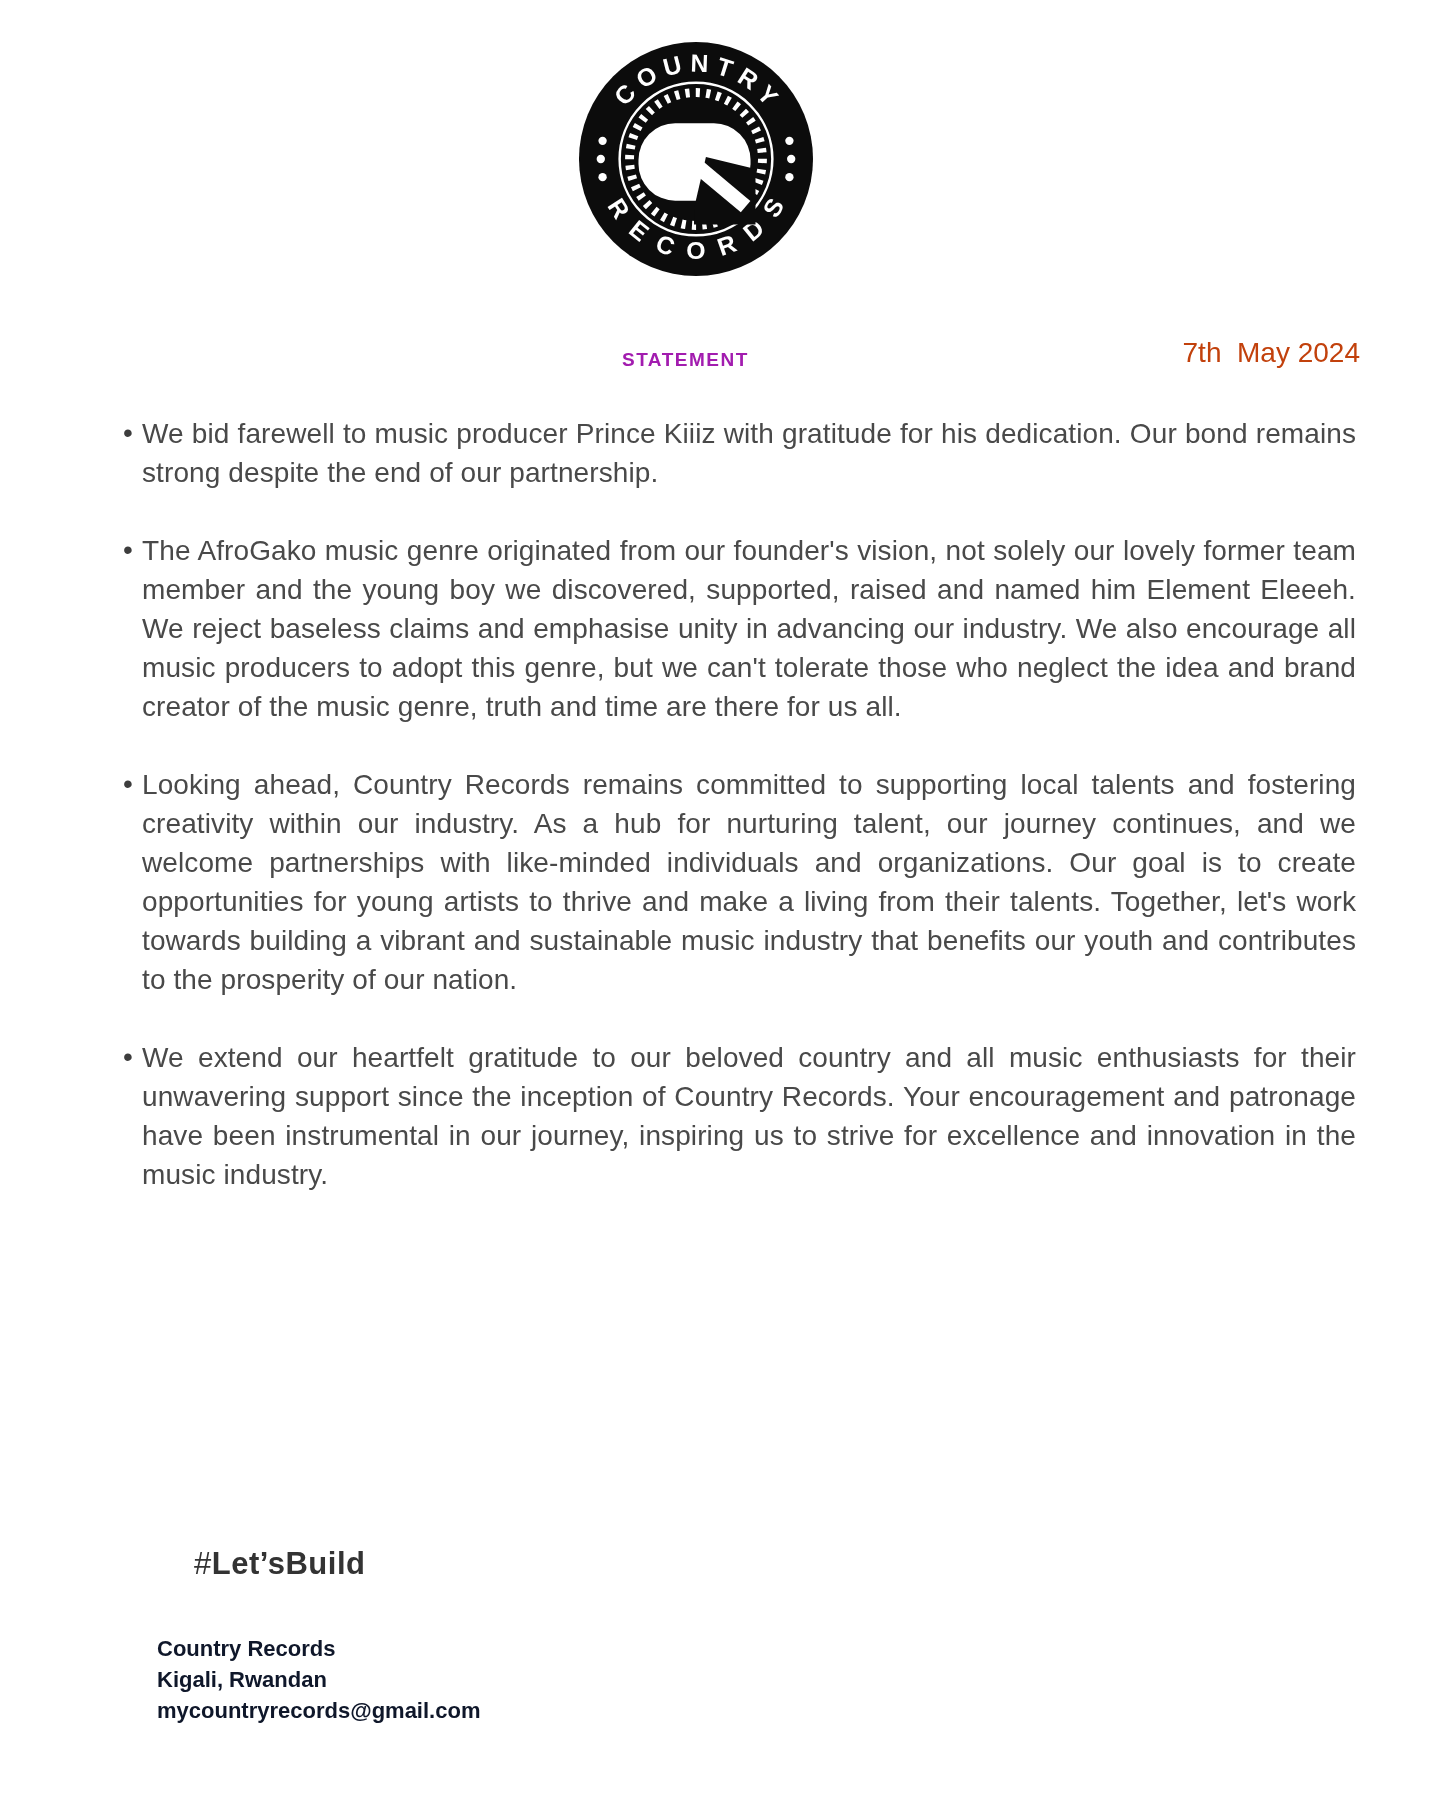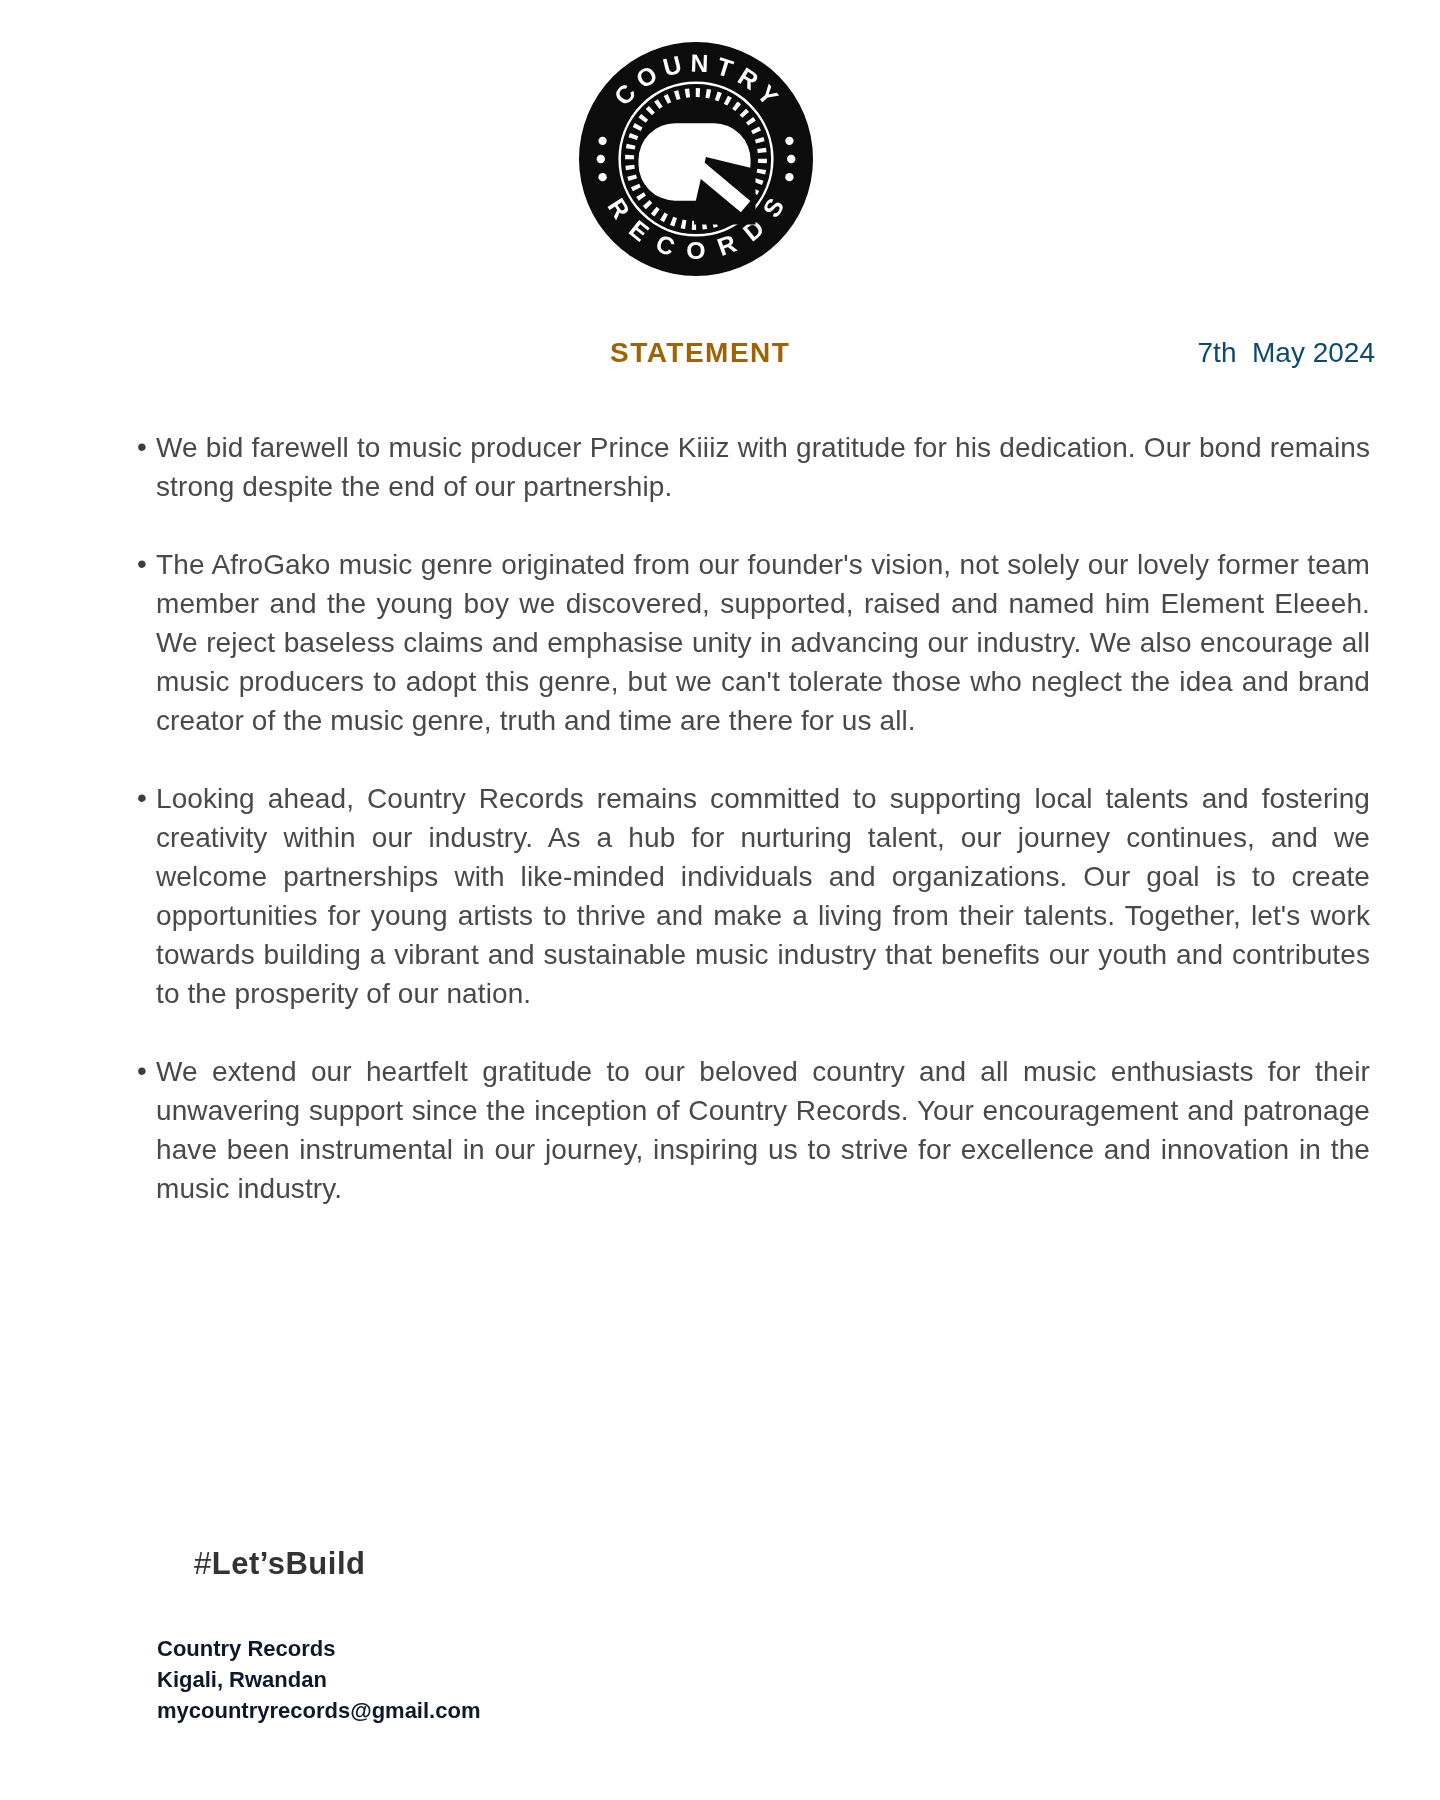--- a/index.html
+++ b/index.html
@@ -30,40 +30,40 @@
   .logo-arc-text {
     font-family: "Liberation Sans", "DejaVu Sans", sans-serif;
     font-weight: bold;
     font-size: 25px;
     fill: #ffffff;
   }
   .page-title {
     position: absolute;
     left: 610px;
     top: 337px;
-    margin: 0;
-    font-size: 28px;
+    margin: 12px;
+    font-size: 19px;
     font-weight: bold;
     letter-spacing: 1.5px;
-    color: #a16207;
+    color: #a21caf;
   }
   .date {
     position: absolute;
-    right: 65px;
+    right: 80px;
     top: 337px;
     font-size: 28px;
-    color: #0c4a6e;
+    color: #c2410c;
     white-space: pre;
   }
   .statement-list {
     position: absolute;
     left: 142px;
     top: 414px;
     width: 1214px;
-    margin: 14px;
+    margin: 0;
     padding: 0;
     list-style: none;
   }
   .statement-list li {
     position: relative;
     margin: 0 0 39px 0;
     font-size: 28px;
     line-height: 39px;
     color: #494949;
     text-align: justify;

